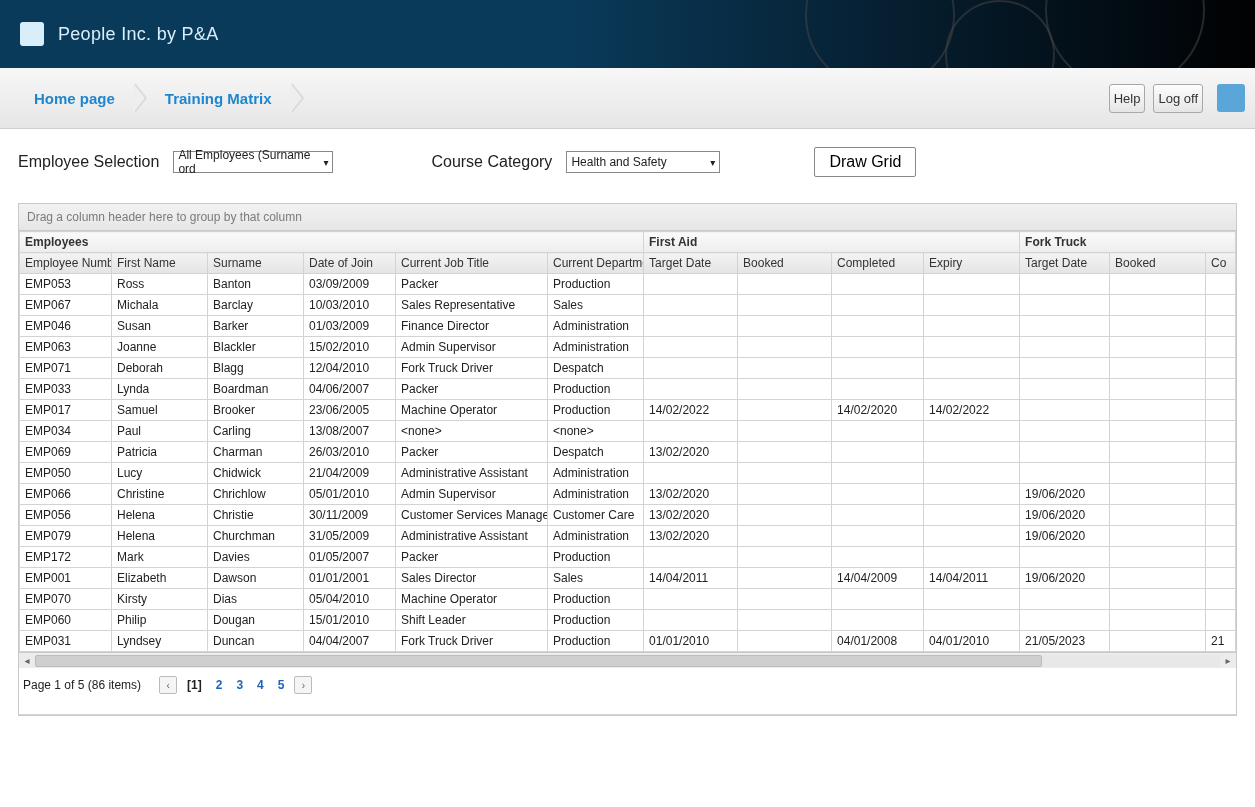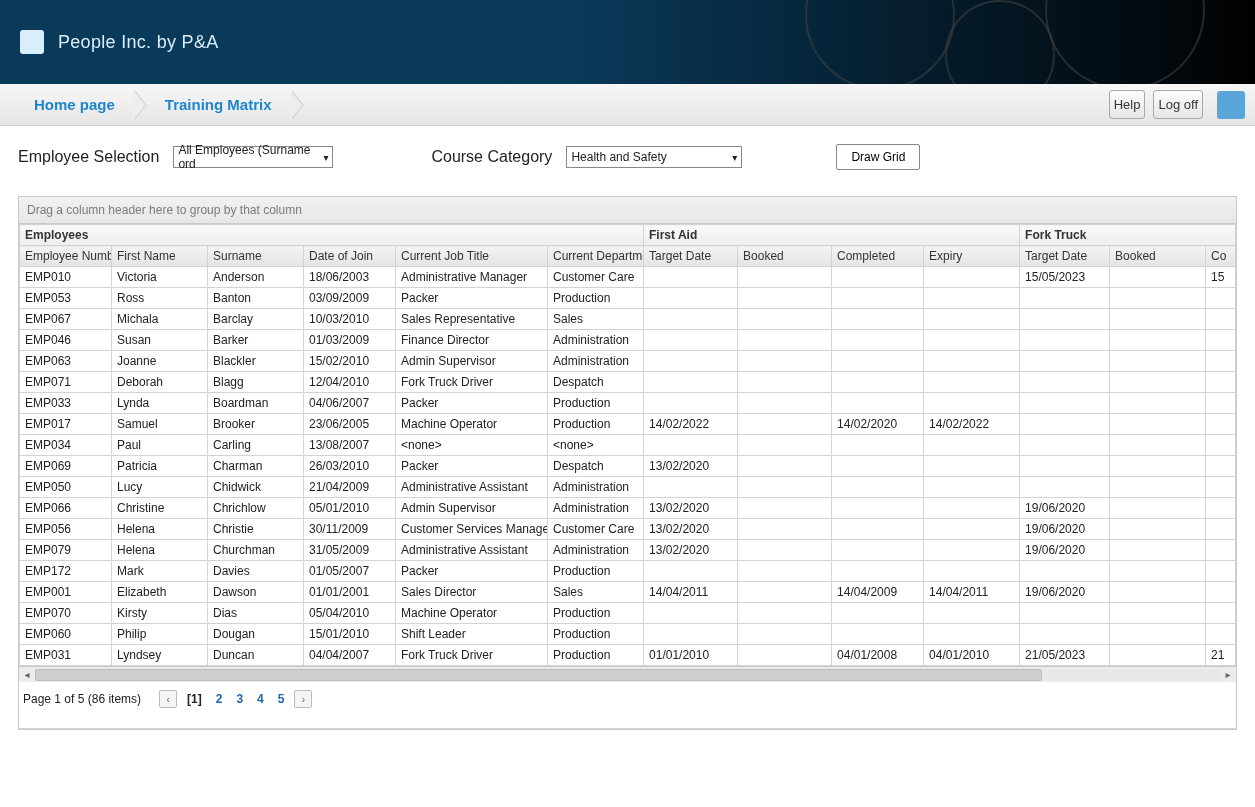--- a/index.html
+++ b/index.html
@@ -5,21 +5,21 @@
   * { box-sizing: border-box; }
   body {
     margin: 0;
     font-family: Arial, Helvetica, sans-serif;
     font-size: 12px;
     background: #fff;
     color: #222;
     width: 1255px;
   }
   .header-bar {
-    height: 84px;
+    height: 68px;
     background: linear-gradient(to right, #0a3a5a 0%, #0a3a5a 45%, #010102 100%);
     display: flex;
     align-items: center;
     padding-left: 20px;
     position: relative;
     overflow: hidden;
   }
   .header-logo {
     width: 24px; height: 24px;
     background: #d9eefb;
@@ -31,21 +31,21 @@
     color: #d9eefb;
     font-size: 18px;
     font-weight: 500;
     letter-spacing: .3px;
   }
   .gear { position:absolute; border:2px solid #444; border-radius:50%; opacity:.55; }
   .gear.g1{ width:150px; height:150px; right:300px; top:-60px;}
   .gear.g2{ width:110px; height:110px; right:200px; top:0;}
   .gear.g3{ width:160px; height:160px; right:50px; top:-70px;}
   .nav-strip {
-    height: 42px;
+    height: 61px;
     background: linear-gradient(#f7f7f7,#e6e6e6);
     border-bottom: 1px solid #cfcfcf;
     display: flex;
     align-items: center;
     padding: 0 10px 0 0;
   }
   .crumb {
     position: relative;
     height: 34px;
     display: flex;
@@ -99,25 +99,25 @@
     align-items:center;
     gap:14px;
     margin-bottom:26px;
   }
   .filter-label{ font-size:16px; color:#222;}
   .filter-select{
     border:1px solid #888; height:22px; font-size:12px; padding:1px 4px;
     display:inline-flex; align-items:center; gap:6px; background:#fff; cursor:pointer;
   }
   .filter-select.w1{width:160px;}
-  .filter-select.w2{width:176px;}
+  .filter-select.w2{width:154px;}
   .filter-select .caret{margin-left:auto; font-size:10px;}
   .draw-btn{
     margin-left:80px;
-    border:1px solid #888; background:#fff; padding:5px 14px; border-radius:2px; font-size:12px; cursor:pointer;
+    border:1px solid #888; background:#fff; padding:5px 14px; border-radius:2px; font-size:16px; cursor:pointer;
   }
   .grid-wrap{
     border:1px solid #c9c9c9;
     overflow:hidden;
   }
   .group-hint{
     background:linear-gradient(#f2f2f2,#e6e6e6);
     border-bottom:1px solid #c9c9c9;
     color:#7b7b7b;
     font-size:12px;
@@ -244,35 +244,20 @@
         <th>Booked</th>
         <th>Completed</th>
         <th>Expiry</th>
         <th>Target Date</th>
         <th>Booked</th>
         <th>Co</th>
       </tr>
       </tbody>
         <tbody id="grid-body">
           <tr>
-            <td>EMP010</td>
-            <td>Victoria</td>
-            <td>Anderson</td>
-            <td>18/06/2003</td>
-            <td>Administrative Manager</td>
-            <td>Customer Care</td>
-            <td></td>
-            <td></td>
-            <td></td>
-            <td></td>
-            <td>15/05/2023</td>
-            <td></td>
-            <td>15</td>
-          </tr>
-          <tr>
             <td>EMP053</td>
             <td>Ross</td>
             <td>Banton</td>
             <td>03/09/2009</td>
             <td>Packer</td>
             <td>Production</td>
             <td></td>
             <td></td>
             <td></td>
             <td></td>

